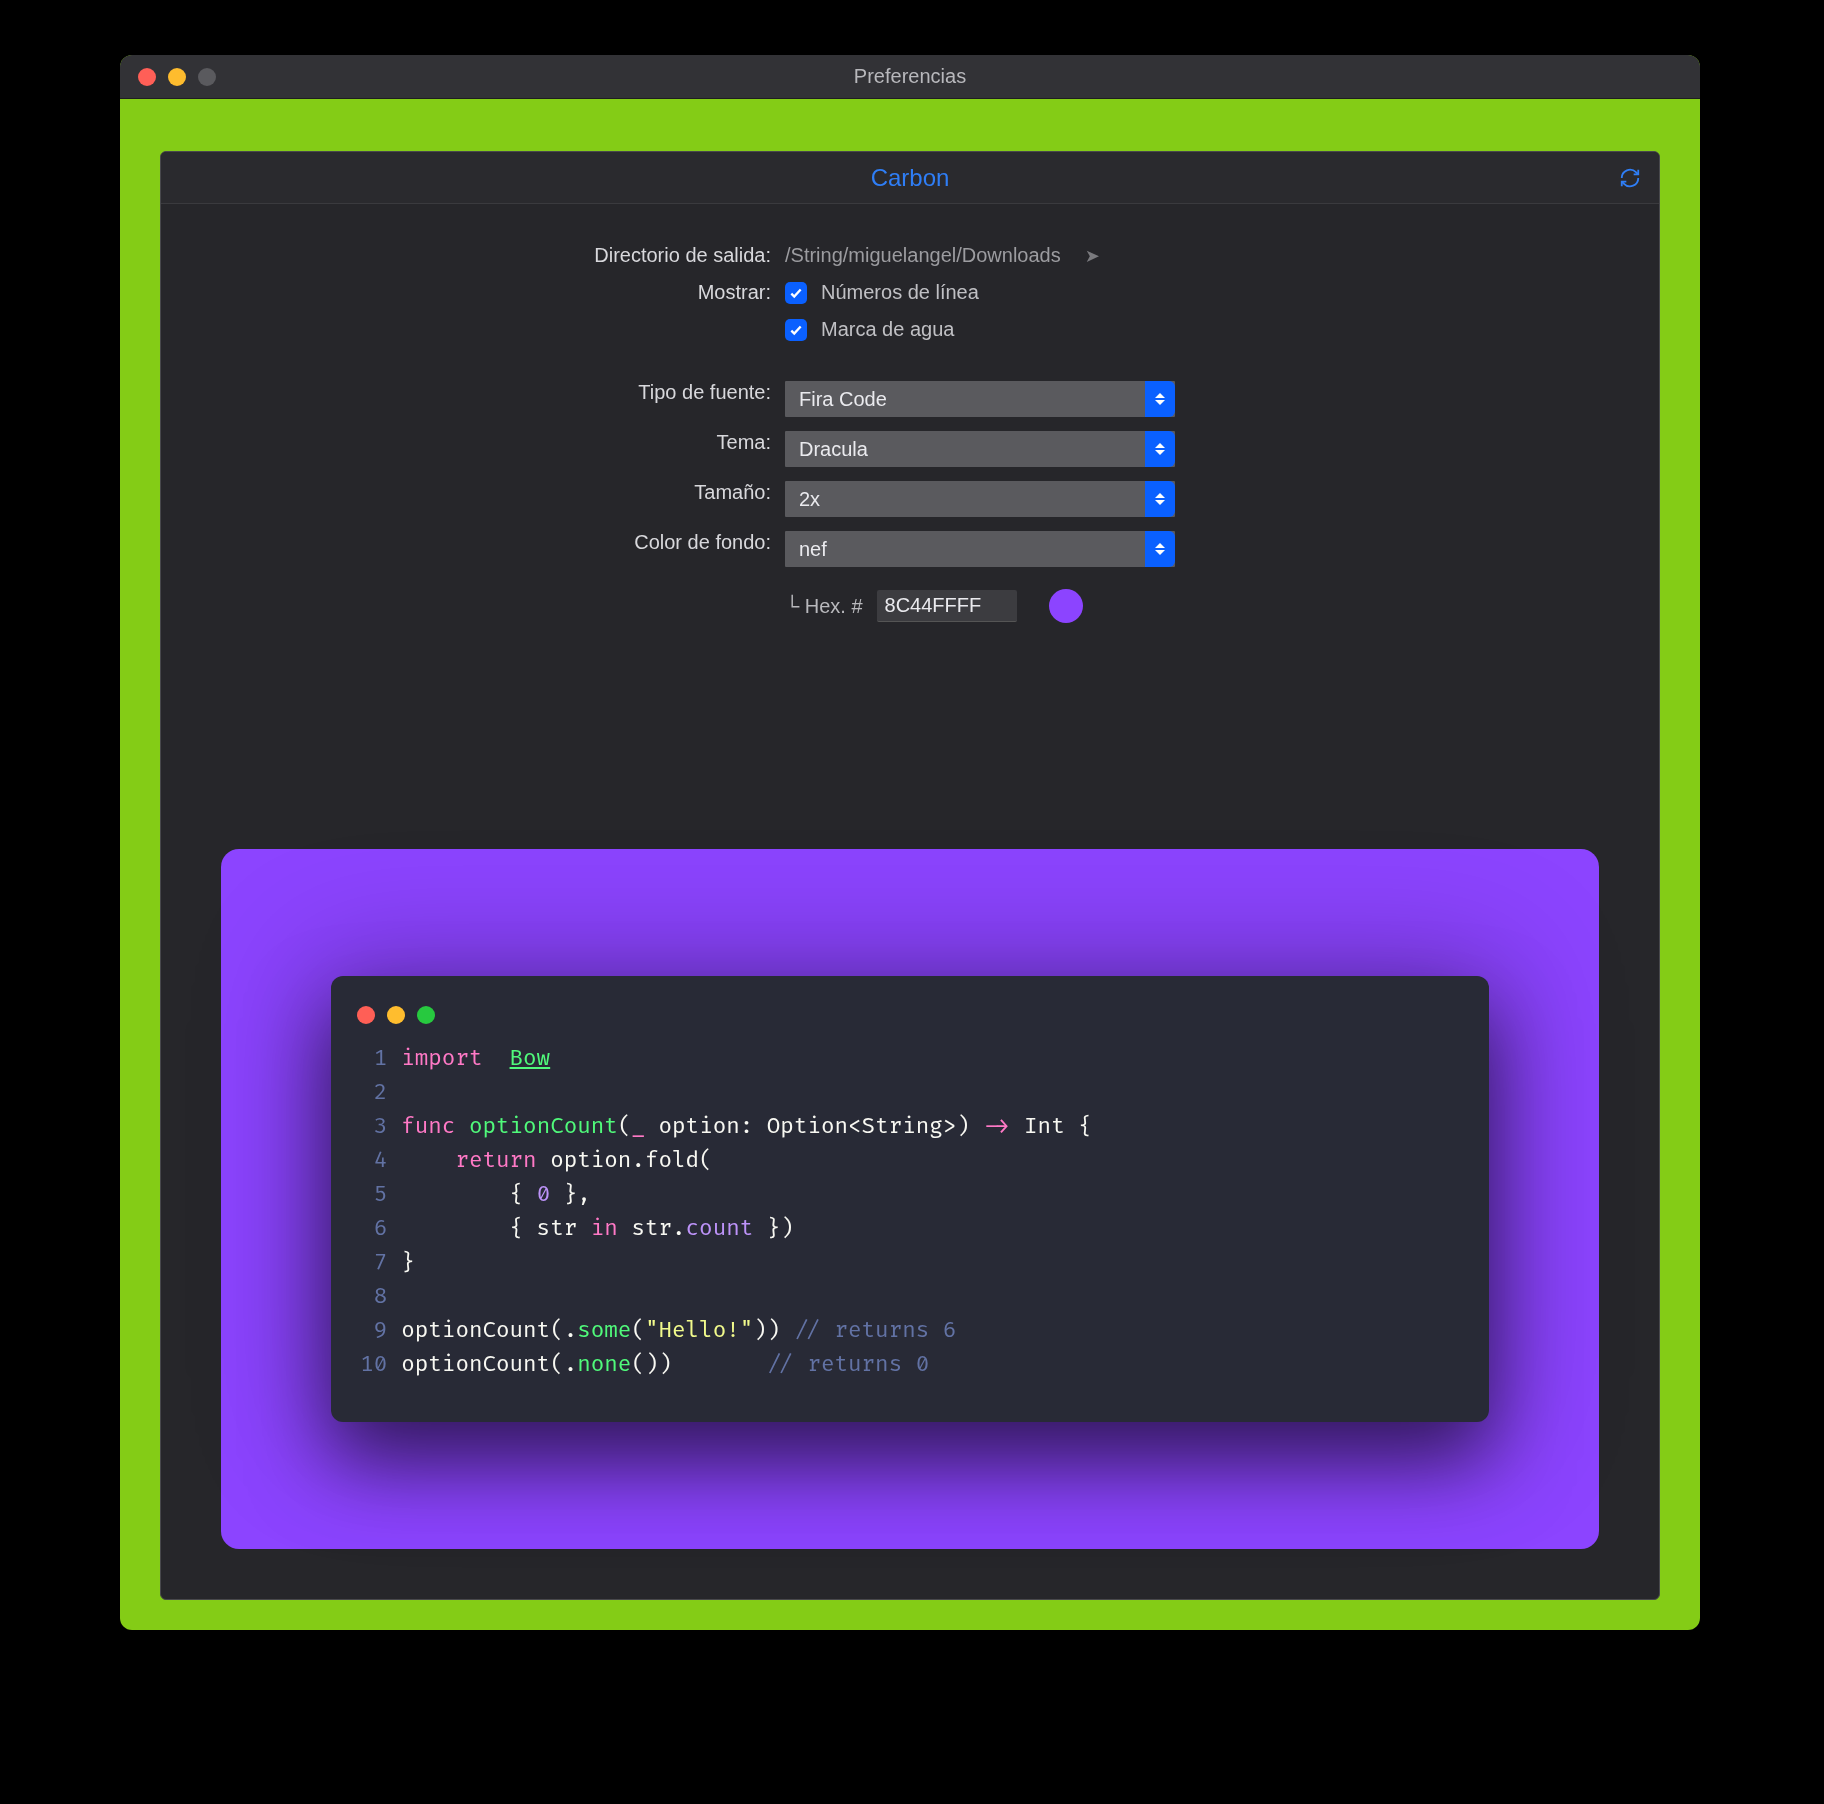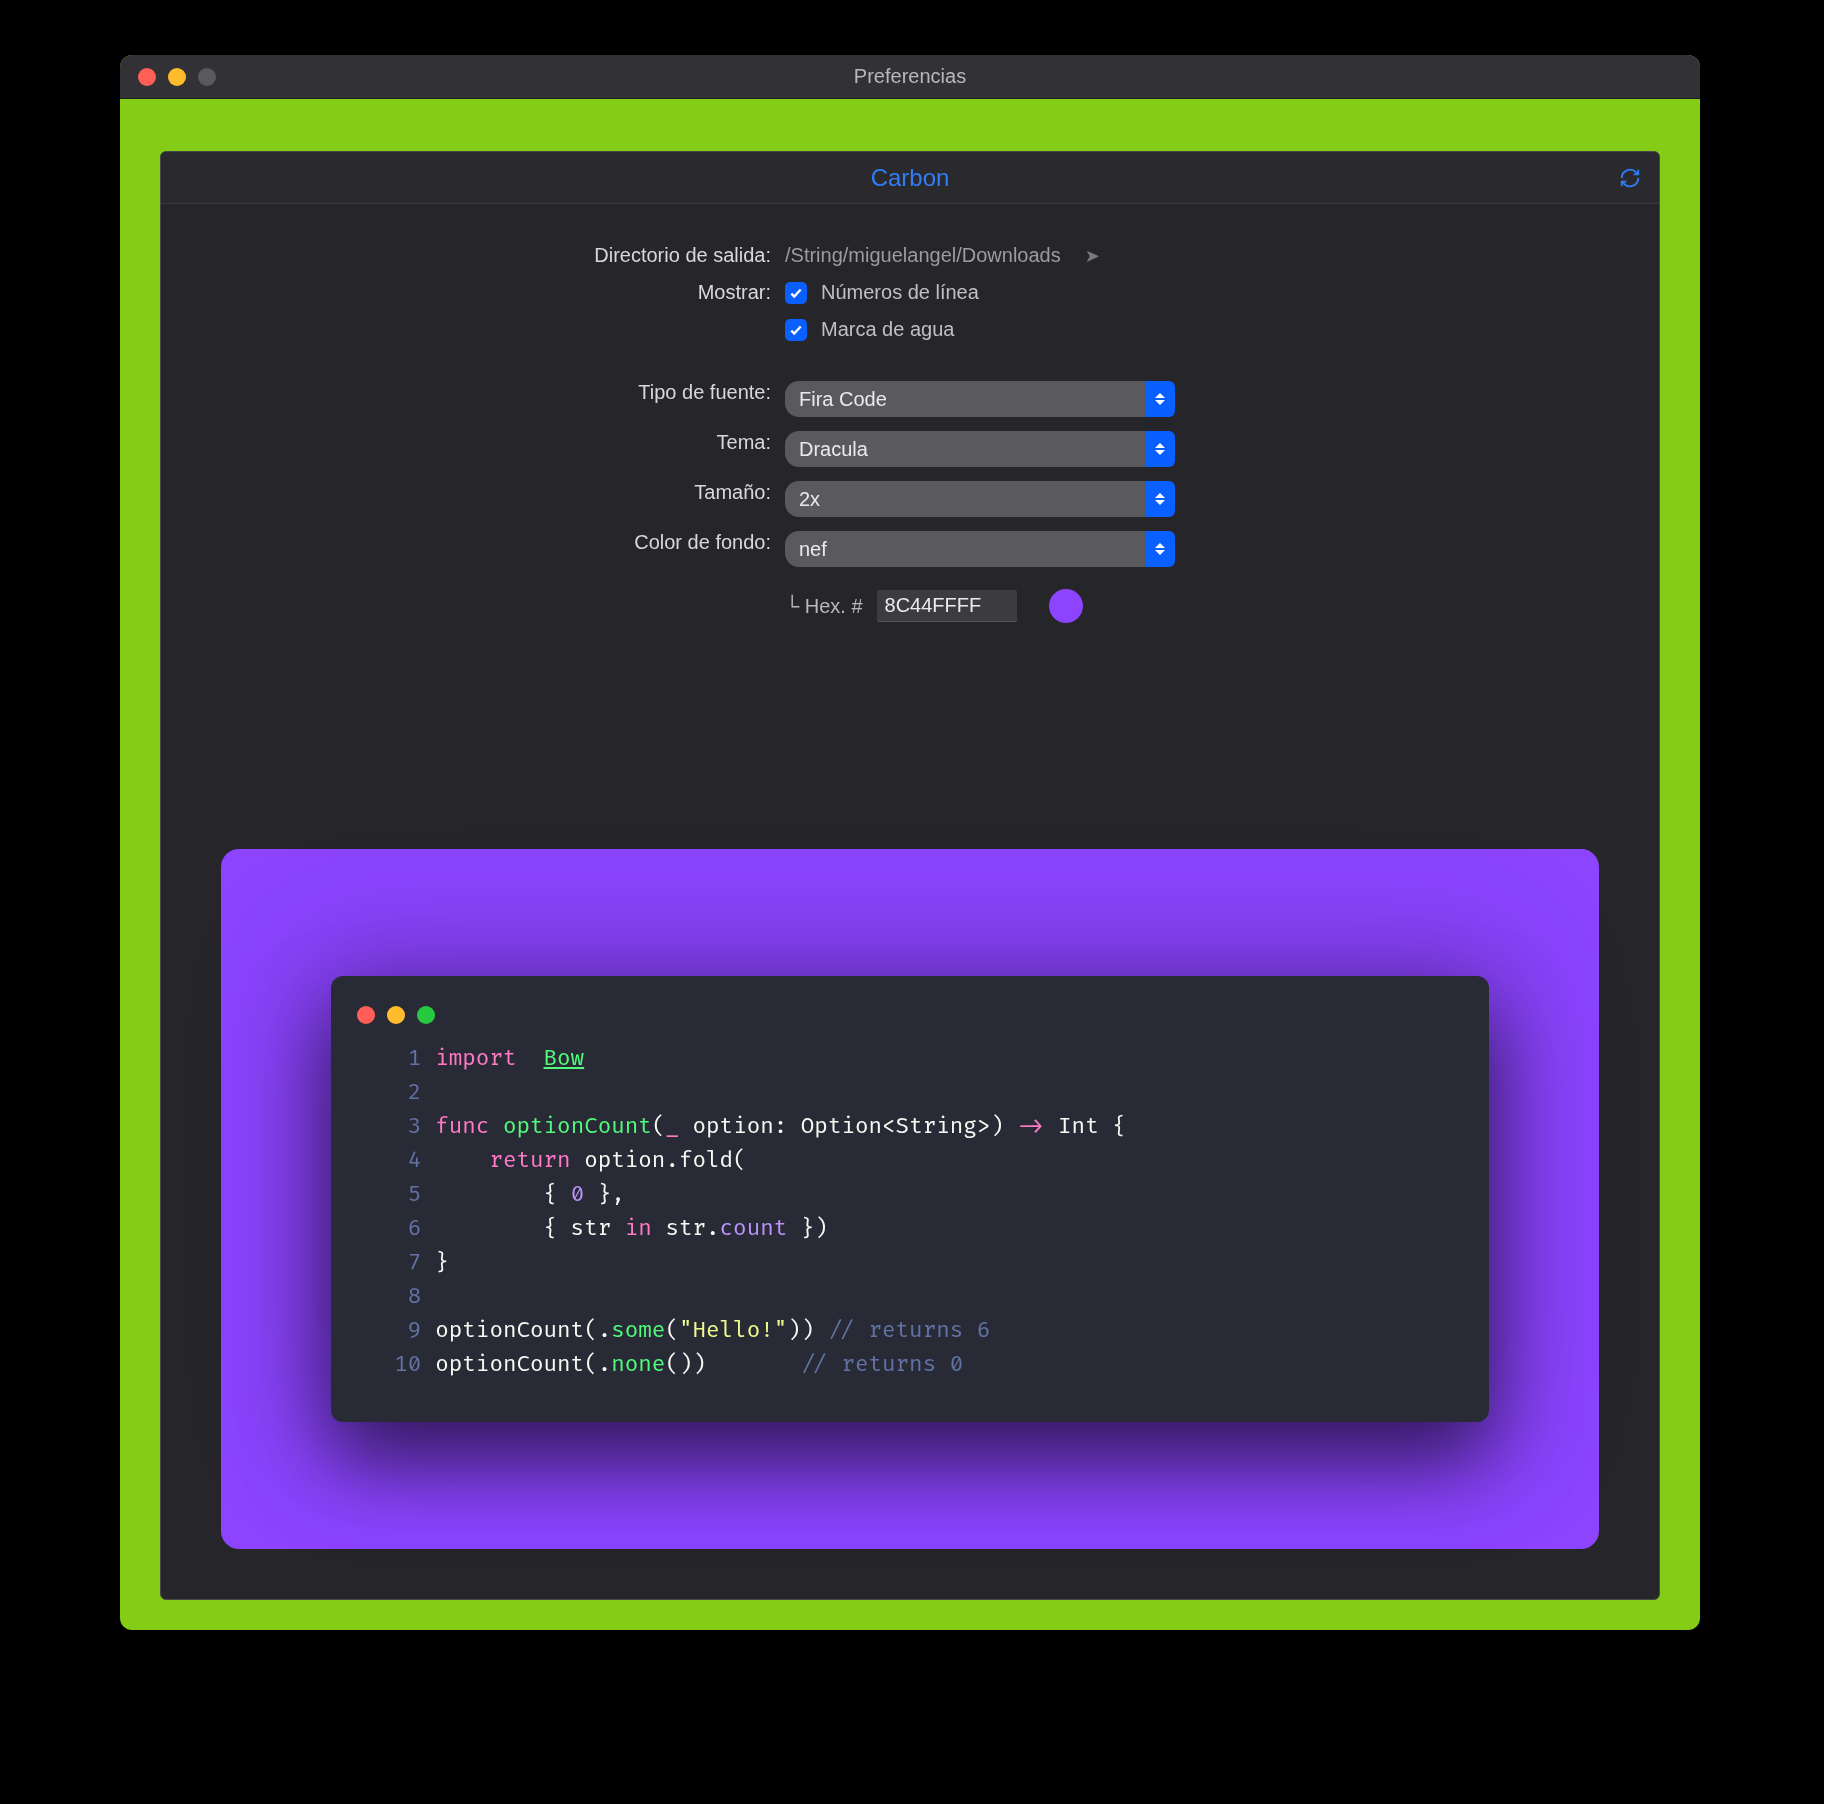--- a/index.html
+++ b/index.html
@@ -94,21 +94,21 @@
     width: 22px; height: 22px; border-radius: 5px;
     background: #0a60ff;
     display: inline-flex; align-items: center; justify-content: center;
     color: #fff; font-size: 16px; font-weight: 700;
   }
   .checkbox svg { width: 14px; height: 14px; }
 
   .select {
     width: 390px; height: 36px;
     background: #5a5a5e;
-    border-radius: 14px;
+    border-radius: 1px;
     display: flex; align-items: center;
     padding: 0 0 0 14px;
     color: #eaeaee; font-size: 20px;
     position: relative;
   }
   .select .caps {
     position: absolute; right: 0; top: 0; bottom: 0; width: 30px;
     background: #0a60ff;
     border-radius: 0 6px 6px 0;
     display: flex; flex-direction: column; align-items: center; justify-content: center;
@@ -158,21 +158,21 @@
   }
   .mac-dots span { width: 18px; height: 18px; border-radius: 50%; display: block; }
   .d-r { background: #ff5f56; }
   .d-y { background: #ffbd2e; }
   .d-g { background: #27c93f; }
 
   .code {
     font-family: "Fira Code", ui-monospace, Menlo, monospace;
     font-size: 22px;
     line-height: 34px;
-    padding: 0 44px;
+    padding: 0 10px;
     white-space: pre;
     color: #f8f8f2;
   }
   .ln { display: inline-block; width: 46px; text-align: right; color: #6272a4; margin-right: 14px; }
   .kw   { color: #ff79c6; }
   .fn   { color: #50fa7b; }
   .op   { color: #ff79c6; }
   .num  { color: #bd93f9; }
   .prop { color: #bd93f9; }
   .str  { color: #f1fa8c; }

